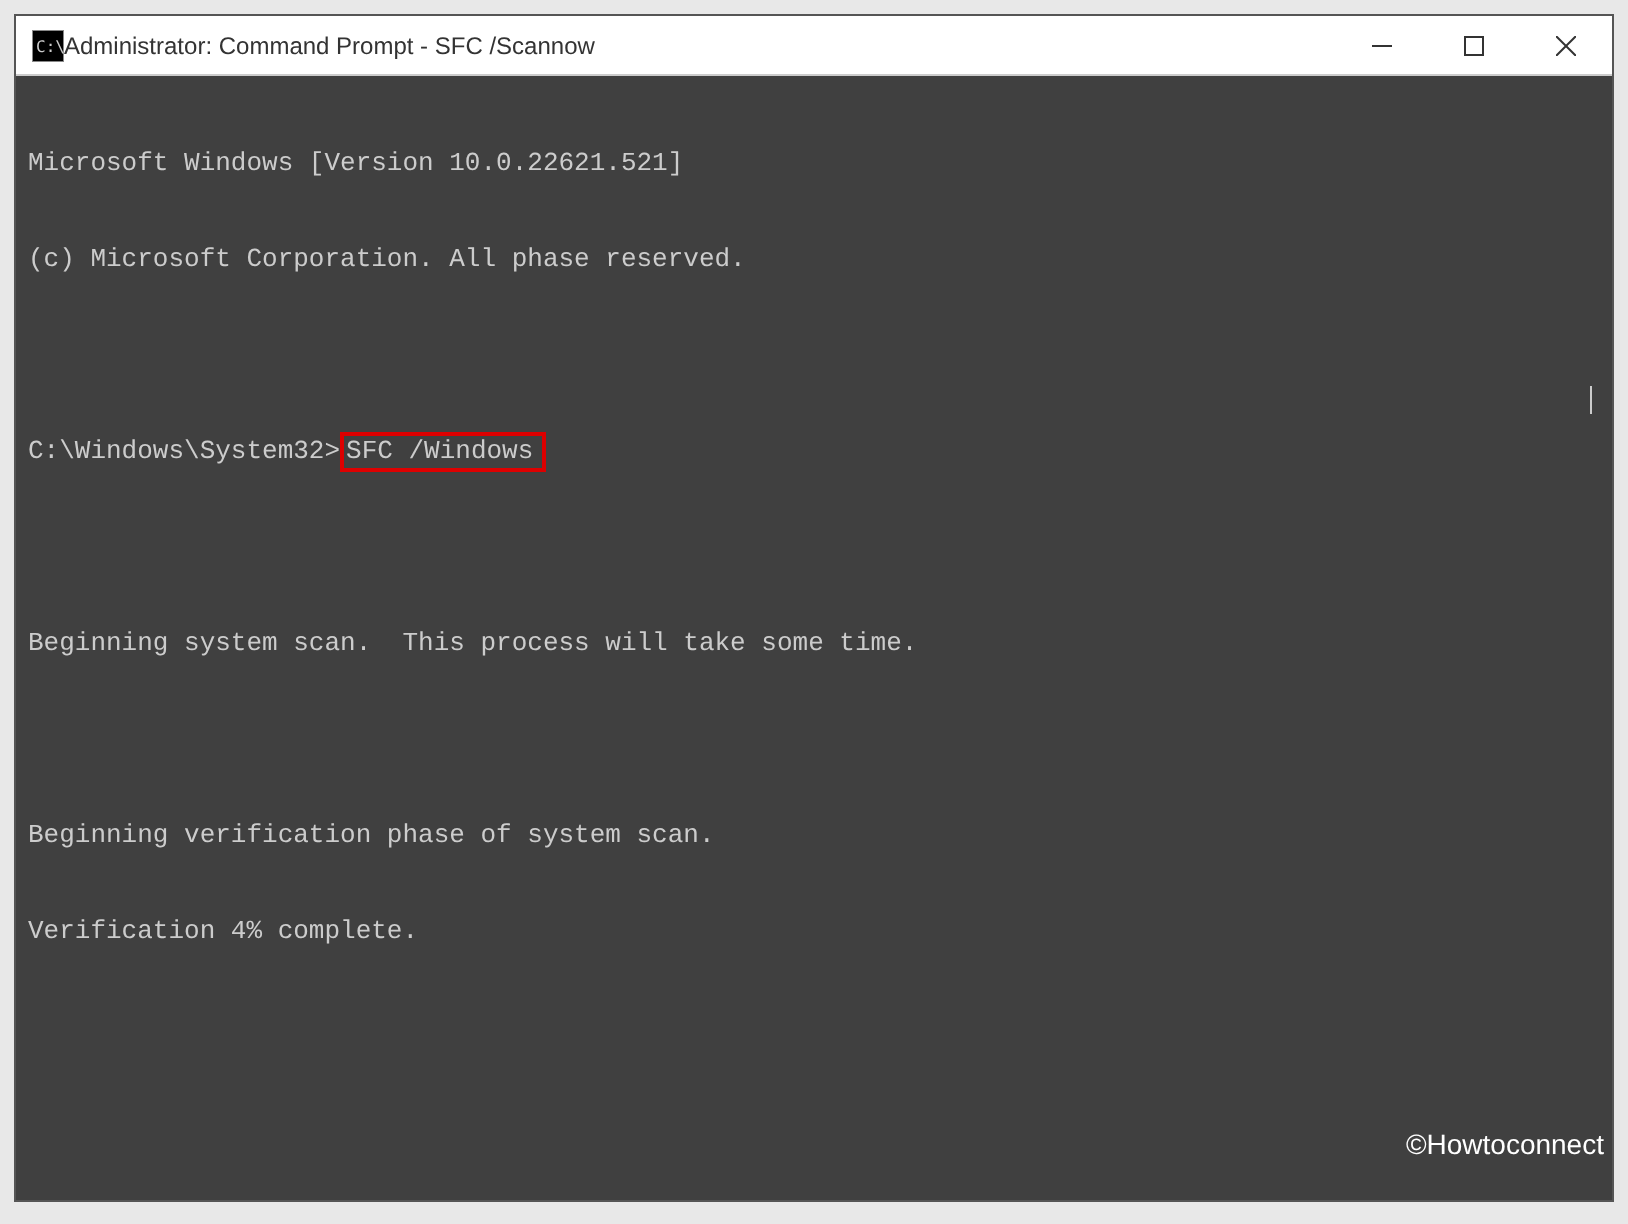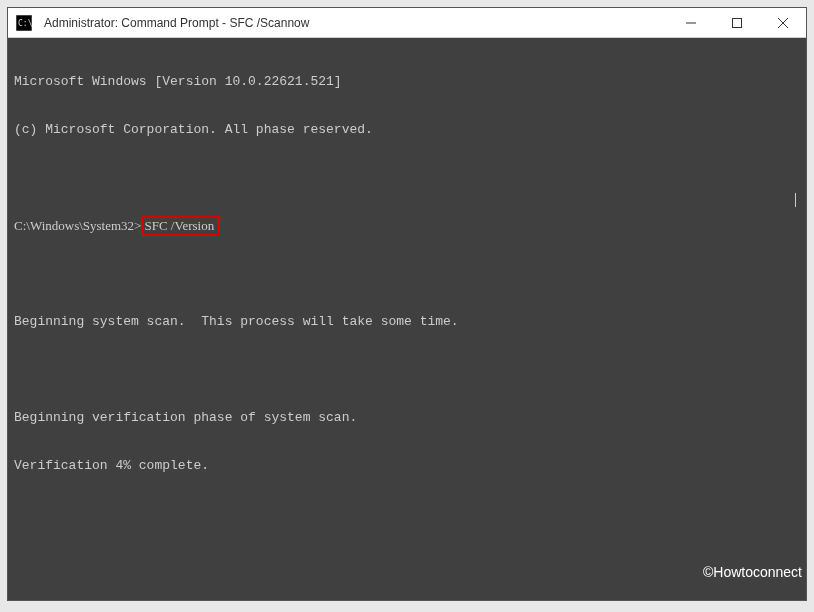--- a/index.html
+++ b/index.html
@@ -37,21 +37,21 @@
       margin-left: 8px;
       display: flex;
       align-items: center;
       justify-content: center;
     }
     .titlebar-icon svg {
       width: 16px;
       height: 16px;
     }
     .title-text {
-      margin-left: 12px;
+      margin-left: 0;
       font-size: 12px;
       color: #333;
       flex: 1;
     }
     .window-controls {
       display: flex;
       height: 100%;
     }
     .win-btn {
       width: 46px;
@@ -80,21 +80,20 @@
       white-space: pre;
       position: relative;
       overflow: hidden;
     }
     .line {
       height: 16px;
     }
     .prompt-line {
       display: flex;
       align-items: center;
-      font-family: Liberation Serif, serif;
     }
     .highlight-box {
       border: 2px solid #dd0000;
       padding: 1px 4px 1px 1px;
       display: inline-block;
       line-height: 14px;
     }
     .cursor {
       position: absolute;
       width: 1px;
@@ -141,21 +140,21 @@
             <line x1="10" y1="0" x2="0" y2="10"></line>
           </svg>
       </div>
     </div>
   </div>
 
   <div class="terminal">
     <div class="line">Microsoft Windows [Version 10.0.22621.521]</div>
     <div class="line">(c) Microsoft Corporation. All phase reserved.</div>
     <div class="line"></div>
-    <div class="line prompt-line"><span>C:\Windows\System32&gt;</span><span class="highlight-box"><span>SFC /Version</span></span></div>
+    <div class="line prompt-line"><span>C:\Windows\System32&gt;</span><span class="highlight-box"><span>SFC /Windows</span></span></div>
     <div class="line"></div>
     <div class="line">Beginning system scan.  This process will take some time.</div>
     <div class="line"></div>
     <div class="line">Beginning verification phase of system scan.</div>
     <div class="line">Verification 4% complete.</div>
     <div class="cursor"></div>
   </div>
 </div>
 
 <div class="watermark">©Howtoconnect</div>

